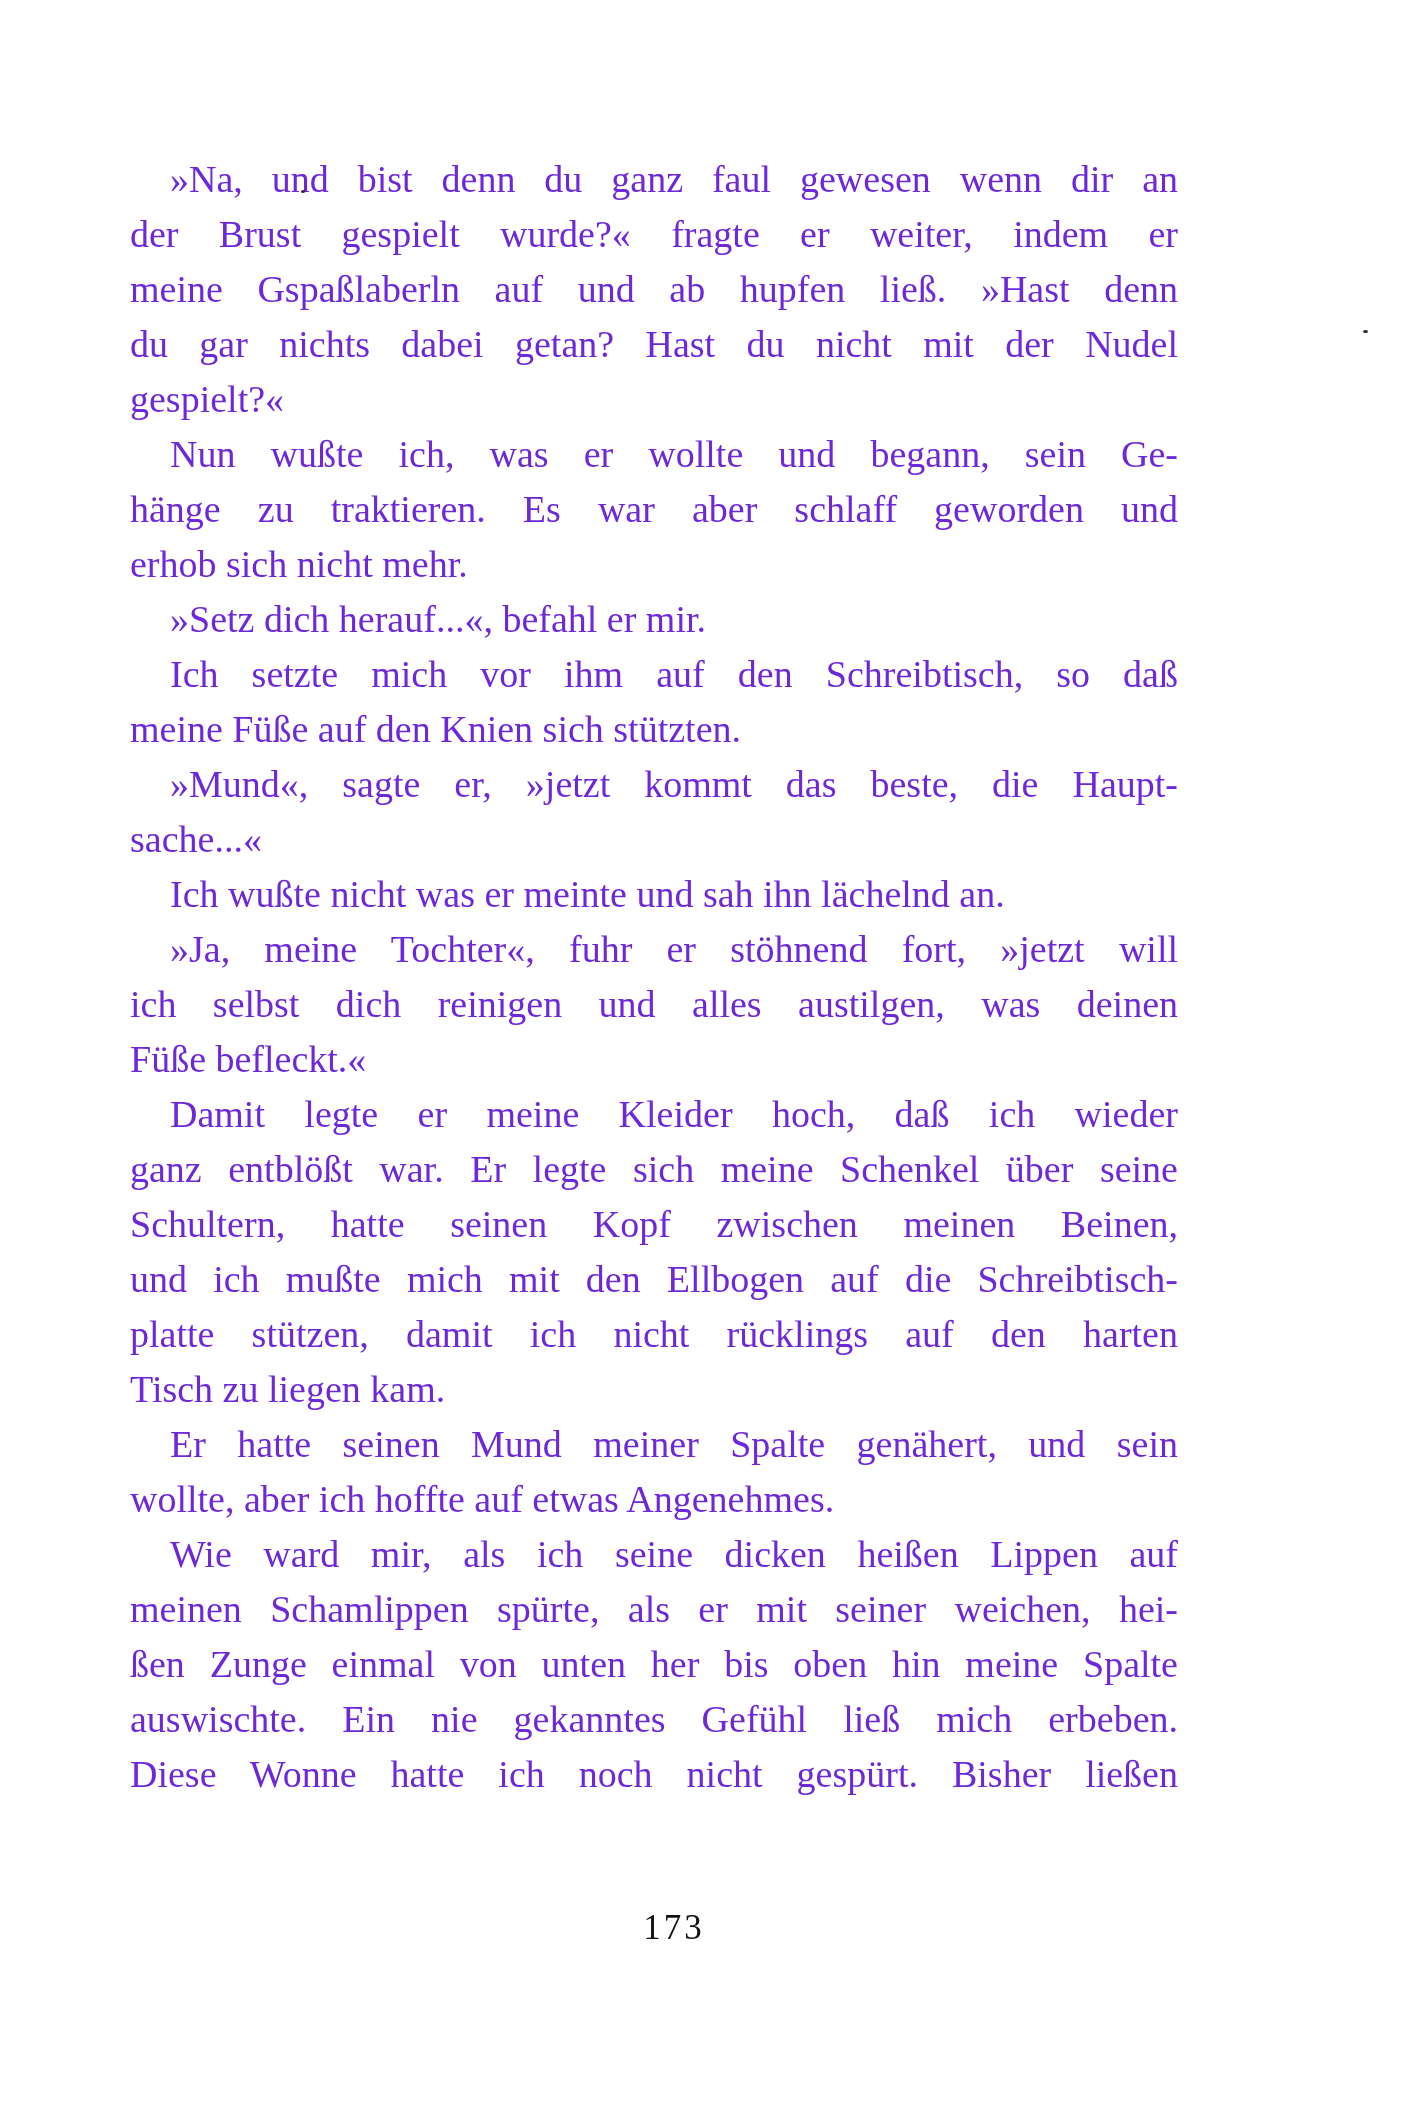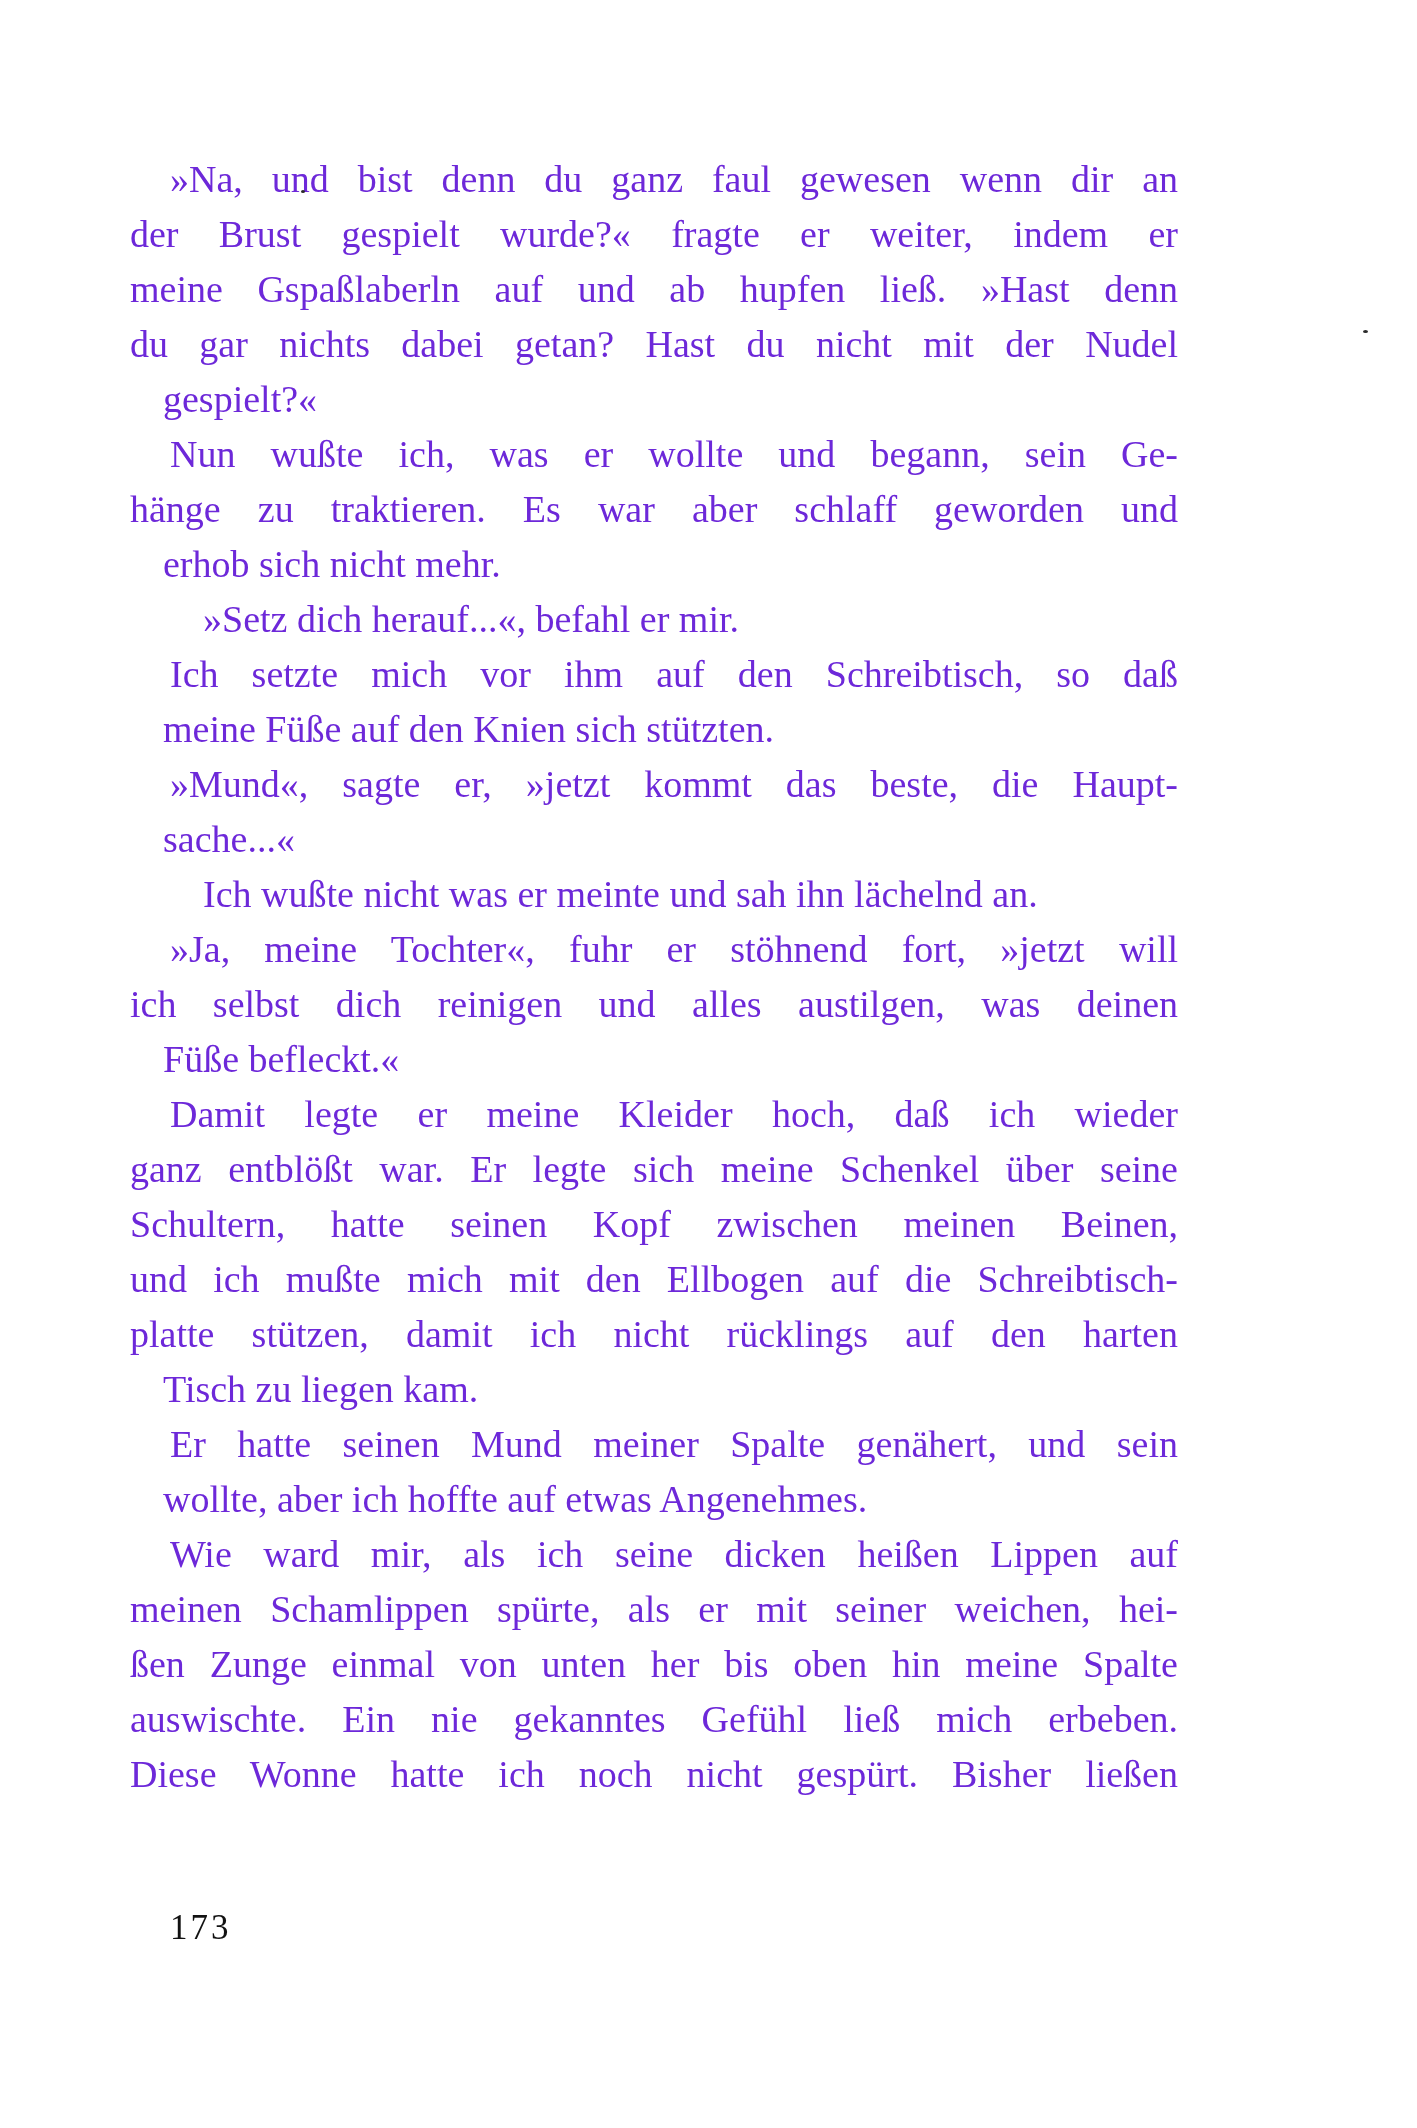--- a/index.html
+++ b/index.html
@@ -31,29 +31,28 @@
       -moz-text-align-last: justify;
       overflow: hidden;
       color: #6d28d9;
     }
     .line.indent {
       padding-left: 40px;
     }
     .line.end {
       text-align: left;
       text-align-last: left;
-      margin-left: 33px;
       -moz-text-align-last: left;
     }
     .pagenum {
       position: absolute;
       top: 1908px;
       left: 130px;
       width: 1048px;
-      text-align: left;
+      text-align: center;
       text-indent: 40px;
       font-size: 35px;
       letter-spacing: 3px;
       color: #121212;
     }
     .speck {
       position: absolute;
       background: #2a2a2a;
       border-radius: 50%;
     }

